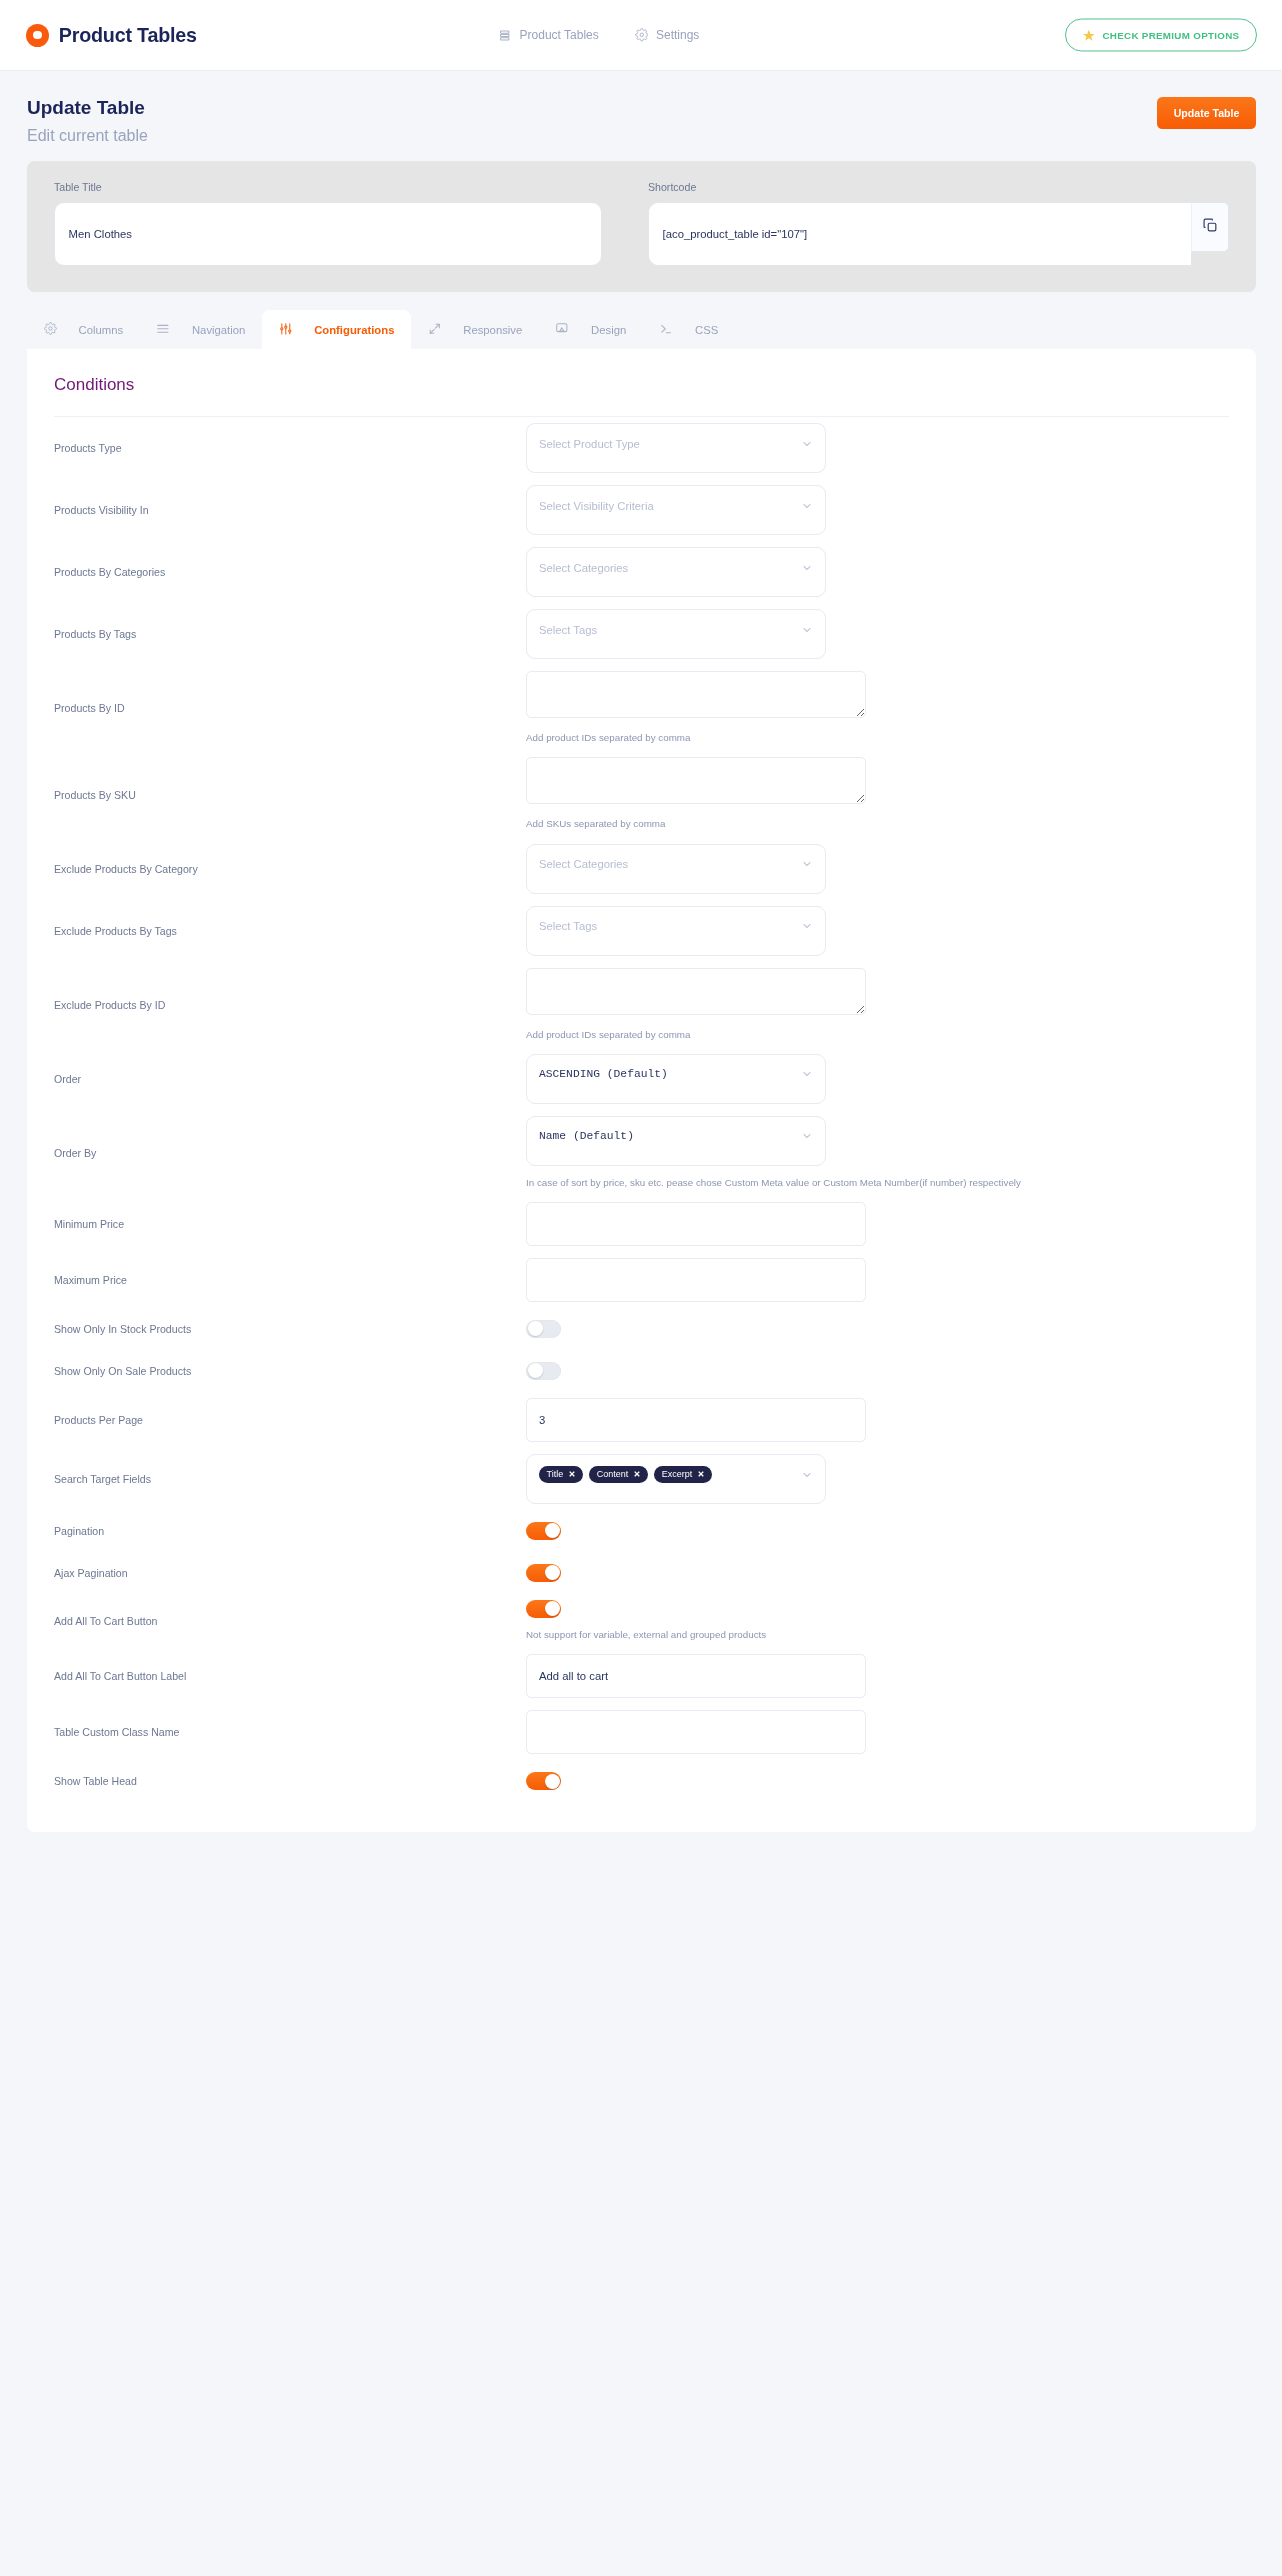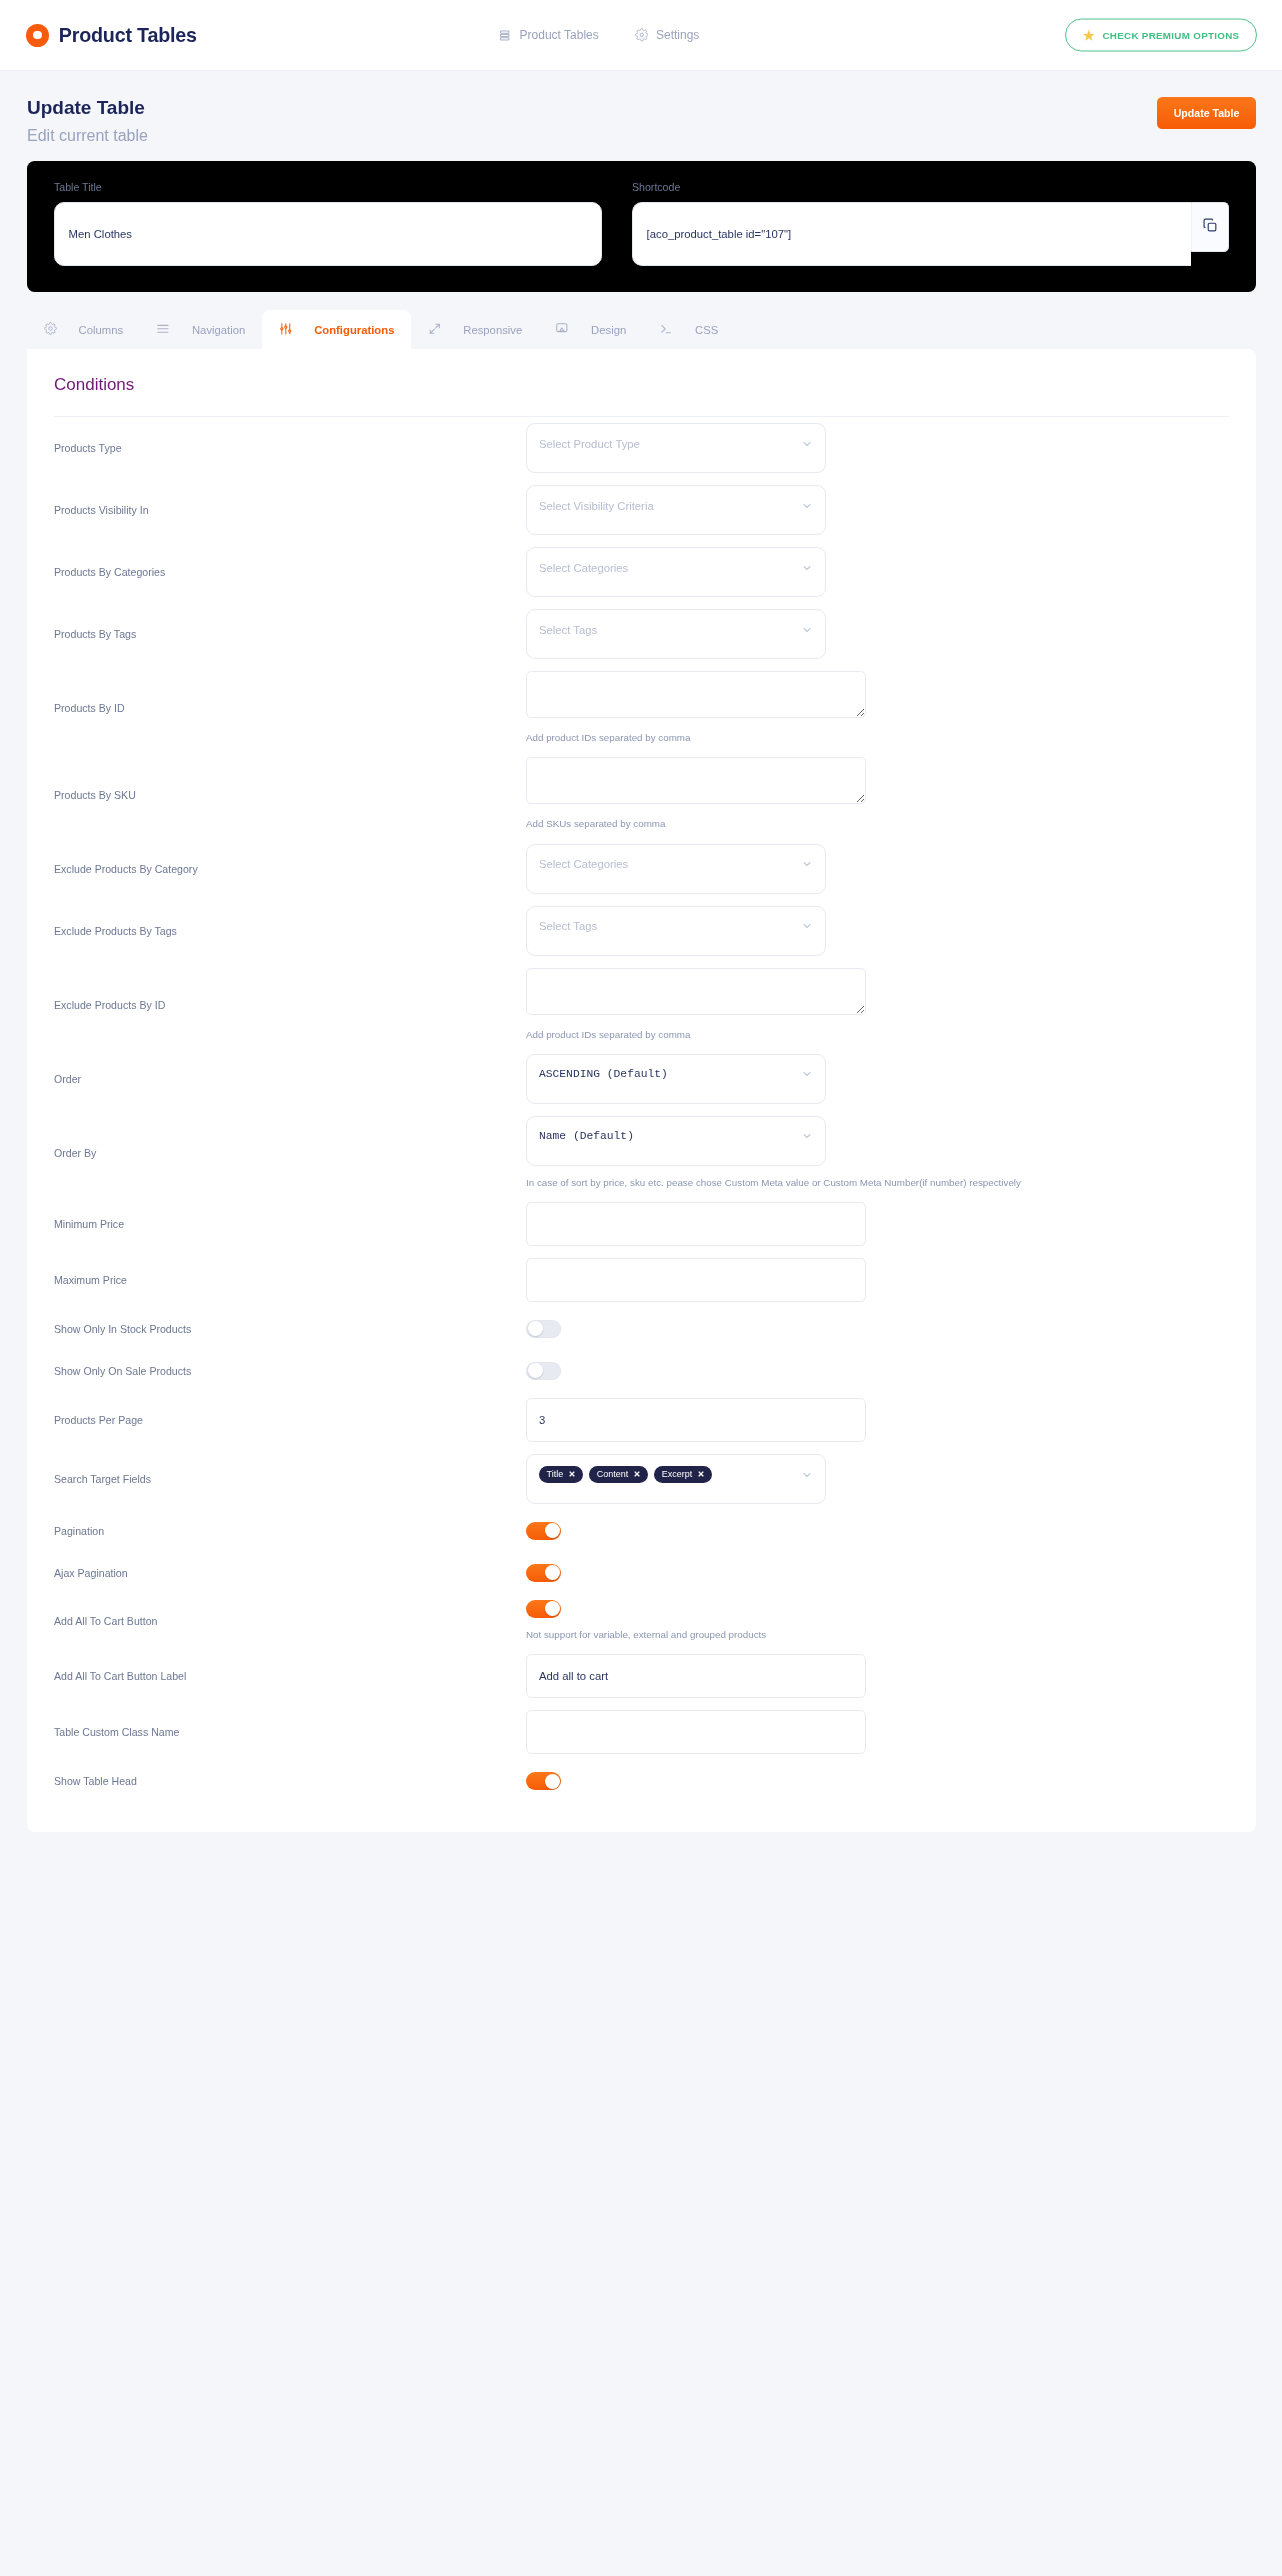--- a/index.html
+++ b/index.html
@@ -60,24 +60,24 @@
   .update-btn {
     position: absolute; right: 27px; top: 26px;
     background: linear-gradient(180deg,#fb7719 0%,#f75c05 100%);
     border: none; color: #fff; font-size: 10.6px; font-weight: bold;
     border-radius: 5.3px; padding: 9.8px 16.6px; cursor: pointer;
   }
 
   
   .meta-card {
     margin: 0 27px;
-    background: #000000;
+    background: #e5e5e5;
     border-radius: 7.6px;
     padding: 19.7px 27px 26px 27px;
-    display: flex; gap: 30px;
+    display: flex; gap: 46px;
   }
   .field-col { flex: 1; }
   .field-col.left { max-width: 548px; }
   .field-label { font-size: 10.6px; color: #6c7793; margin-bottom: 9px; }
   .text-input {
     width: 100%; height: 64px;
     border: 0.8px solid #e2e6ef; border-radius: 10px;
     padding: 0 13.6px; font-size: 11.3px; color: #2a3560;
     background: #fff; font-family: "Liberation Sans", sans-serif;
     outline: none;

